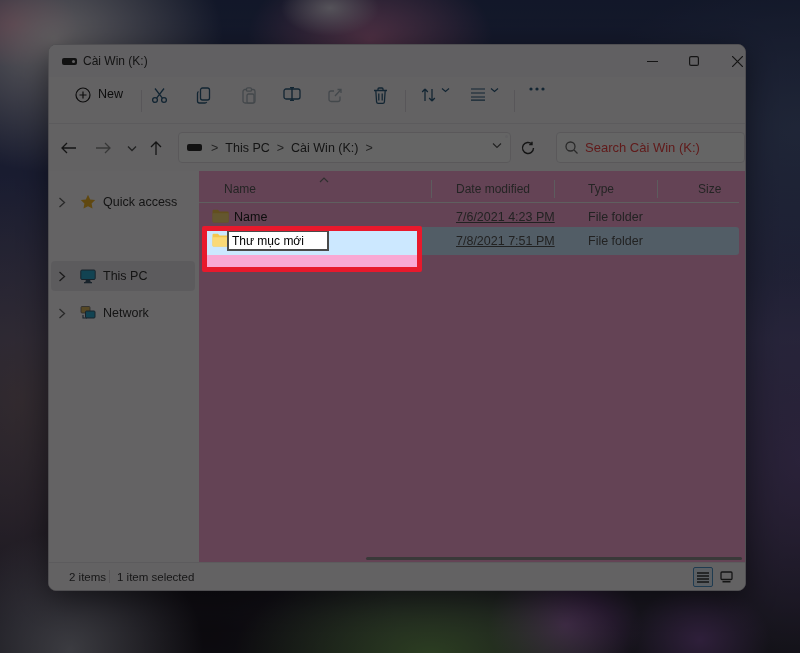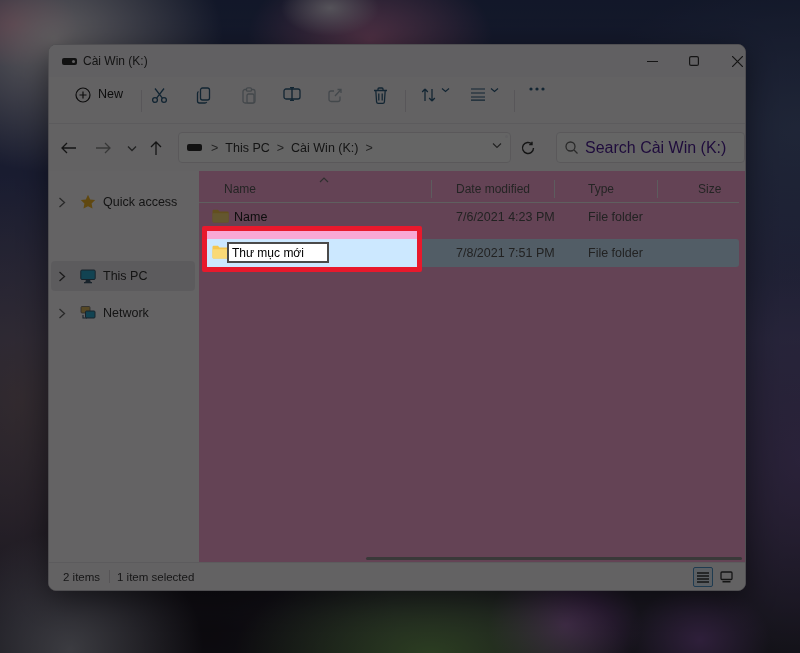--- a/index.html
+++ b/index.html
@@ -52,53 +52,53 @@
     align-items:center; justify-content:center; color:#333; }
   .crumbbar { position:absolute; left:129px; top:8px; width:333px; height:31px;
     background:#fdfdfd; border:1px solid #e0dde2; border-radius:4px;
     display:flex; align-items:center; padding:0 8px; font-size:12.5px; color:#333; }
   .crumb-sep { margin:0 7px; color:#555; }
   .crumb-chev { position:absolute; right:8px; top:9px; color:#555; }
   .refreshbtn { position:absolute; left:466px; top:11px; width:26px; height:26px;
     display:flex; align-items:center; justify-content:center; color:#333; }
   .searchbox { position:absolute; left:507px; top:8px; width:189px; height:31px;
     background:#fdfdfd; border:1px solid #e0dde2; border-radius:4px;
-    display:flex; align-items:center; padding:0 8px; gap:7px; font-size:16px; color:#4c1d95; }
+    display:flex; align-items:center; padding:0 8px; gap:7px; font-size:13px; color:#ef4444; }
 
   .main { position:absolute; left:0; top:126px; right:0; bottom:28px; background:#fff; }
   .sidebar { position:absolute; left:0; top:0; width:150px; bottom:0; background:#f9f7fa; }
   .side-item { position:absolute; left:2px; right:4px; height:30px; border-radius:4px;
     display:flex; align-items:center; font-size:12.5px; color:#333; }
   .side-item.selected { background:#e7e4e9; }
   .side-chev { position:absolute; left:7px; color:#666; }
   .side-ico { position:absolute; left:29px; width:16px; height:16px; }
   .side-label { position:absolute; left:52px; }
 
   .filearea { position:absolute; left:150px; top:0; right:0; bottom:0; background:#f9a8d4; }
   .lv-header { position:absolute; left:0; top:6px; right:6px; height:26px;
     font-size:12px; color:#5a5a5a; border-bottom:1px solid #eee; }
   .col-div { position:absolute; top:3px; width:1px; height:18px; background:#e9e6ea; }
   .lv-row { position:absolute; left:0; right:6px; height:28px; font-size:12.5px; color:#222; }
   .lv-row .cell2 { color:#555; }
   .row-select { position:absolute; left:6px; right:0; top:0; bottom:0;
     background:#cce8ff; border-radius:3px; }
   .cell { position:absolute; top:7px; }
-  .c-name { left:35px; } .c-date { left:257px; } .c-type { left:389px; }
+  .c-name { left:35px; } .c-date { left:257px;text-decoration:underline; } .c-type { left:389px; }
   .row-folder { position:absolute; left:13px; top:6px; }
 
   .rename-input { position:absolute; left:28px; top:3px; width:102px; height:21px;
     border:2px solid #4a4a4a; background:#fff; font-family:"Liberation Sans",sans-serif;
     font-size:12px; color:#000; padding:0 3px; border-radius:0; outline:none; }
 
   .scrollthumb { position:absolute; left:317px; bottom:30px; width:376px; height:3px;
     background:#8f8f8f; border-radius:2px; z-index:2; }
 
   .statusbar { position:absolute; left:0; bottom:0; right:0; height:28px; background:#f7f4f8;
     border-top:1px solid #e6e3e8; font-size:11.5px; color:#3a3a3a; }
-  .st-items { position:absolute; left:14px; top:8px; }
+  .st-items { position:absolute; left:20px; top:8px; }
   .st-div { position:absolute; left:60px; top:7px; width:1px; height:13px; background:#d6d3d8; }
   .st-selected { position:absolute; left:68px; top:8px; }
   .viewtoggle { position:absolute; top:4px; width:20px; height:20px; display:flex;
     align-items:center; justify-content:center; color:#444; border-radius:2px; }
   .vt-details { right:32px; border:1px solid #4f93c9; background:#e3eef8; }
   .vt-large { right:9px; }
 
   
   .dim-hole { position:absolute; left:207px; top:231px; width:210px; height:36px;
     box-shadow:0 0 0 2000px rgba(0,0,0,0.60); z-index:10; pointer-events:none; }
@@ -314,21 +314,21 @@
         <div class="lv-row" style="top:32px">
           <svg class="row-folder" width="17" height="14" viewBox="0 0 17 14">
               <path d="M0.5 2 a1.2 1.2 0 0 1 1.2 -1.2 h4.2 l1.6 1.8 h8 a1.2 1.2 0 0 1 1.2 1.2 v8.5 a1.2 1.2 0 0 1 -1.2 1.2 H1.7 a1.2 1.2 0 0 1 -1.2 -1.2 Z" fill="#f5c64f"></path>
               <path d="M0.5 4.2 h16.2 v8.1 a1.2 1.2 0 0 1 -1.2 1.2 H1.7 a1.2 1.2 0 0 1 -1.2 -1.2 Z" fill="#fad976"></path>
             </svg>
           <span class="cell c-name">Name</span>
           <span class="cell c-date cell2">7/6/2021 4:23 PM</span>
           <span class="cell c-type cell2">File folder</span>
         </div>
 
-        <div class="lv-row" style="top:68px">
+        <div class="lv-row" style="top:56px">
           <div class="row-select"></div>
           <svg class="row-folder" width="17" height="14" viewBox="0 0 17 14">
               <path d="M0.5 2 a1.2 1.2 0 0 1 1.2 -1.2 h4.2 l1.6 1.8 h8 a1.2 1.2 0 0 1 1.2 1.2 v8.5 a1.2 1.2 0 0 1 -1.2 1.2 H1.7 a1.2 1.2 0 0 1 -1.2 -1.2 Z" fill="#f5c64f"></path>
               <path d="M0.5 4.2 h16.2 v8.1 a1.2 1.2 0 0 1 -1.2 1.2 H1.7 a1.2 1.2 0 0 1 -1.2 -1.2 Z" fill="#fad976"></path>
             </svg>
           <input class="rename-input" type="text" value="Thư mục mới" style="">
           <span class="cell c-date cell2">7/8/2021 7:51 PM</span>
           <span class="cell c-type cell2">File folder</span>
         </div>
       </div>

